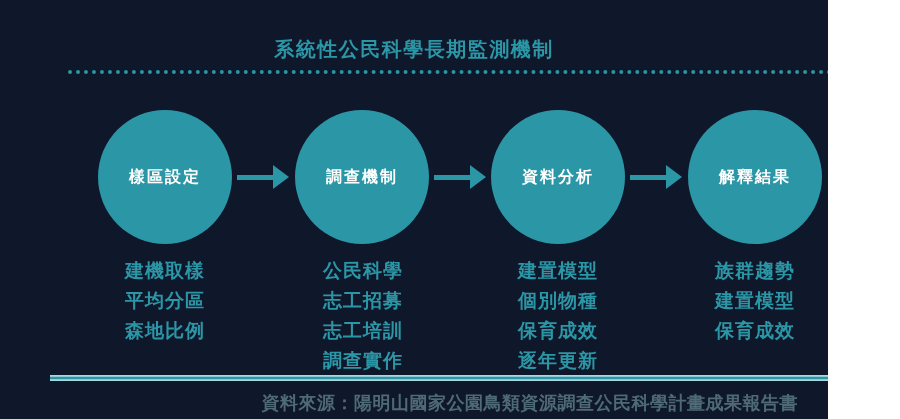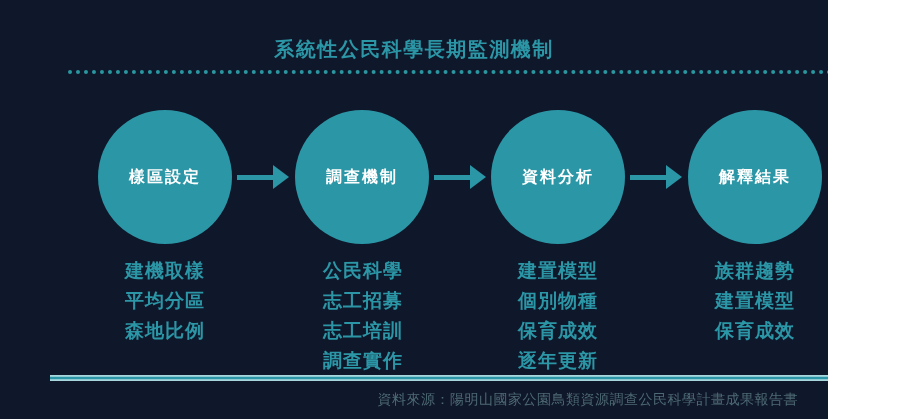--- a/index.html
+++ b/index.html
@@ -99,22 +99,22 @@
     height: 6px;
     background: linear-gradient(180deg,
       #a8d8de 0%, #a8d8de 22%,
       #2b96a6 36%, #2b96a6 64%,
       #a8d8de 78%, #a8d8de 100%);
   }
   .source-note {
     position: absolute;
     top: 391px;
     right: 30px;
-    font-size: 14px;
-    font-weight: normal;
+    font-size: 18px;
+    font-weight: bold;
     color: #4e6a74;
     letter-spacing: 0.5px;
   }
 </style>
 </head>
 <body>
 
 <div id="canvas">
 
   <div class="page-title">系統性公民科學長期監測機制</div>

